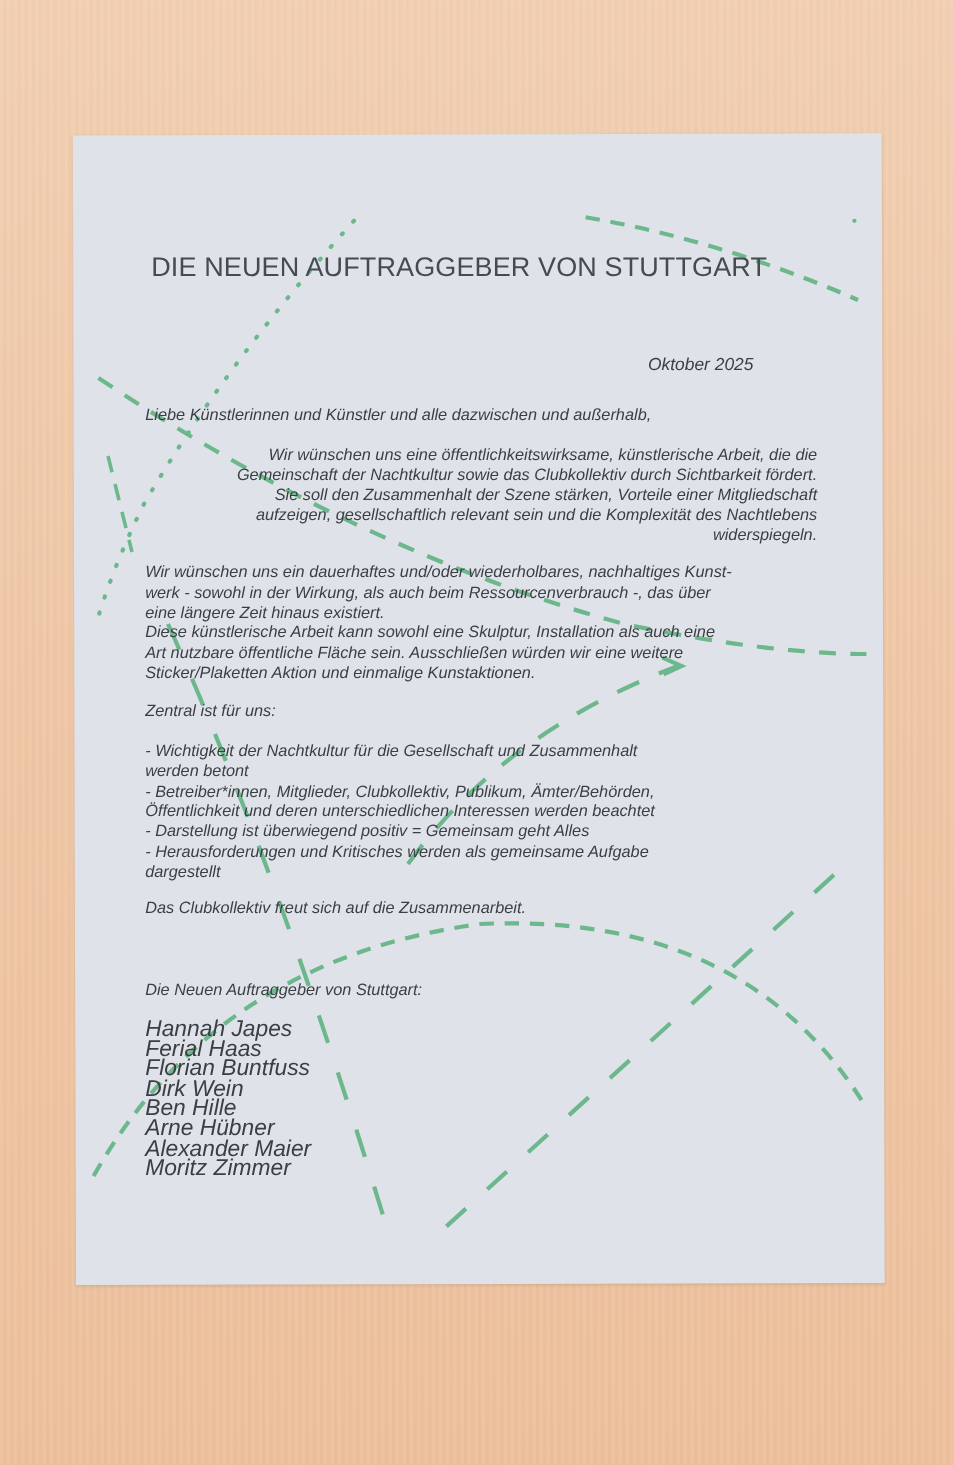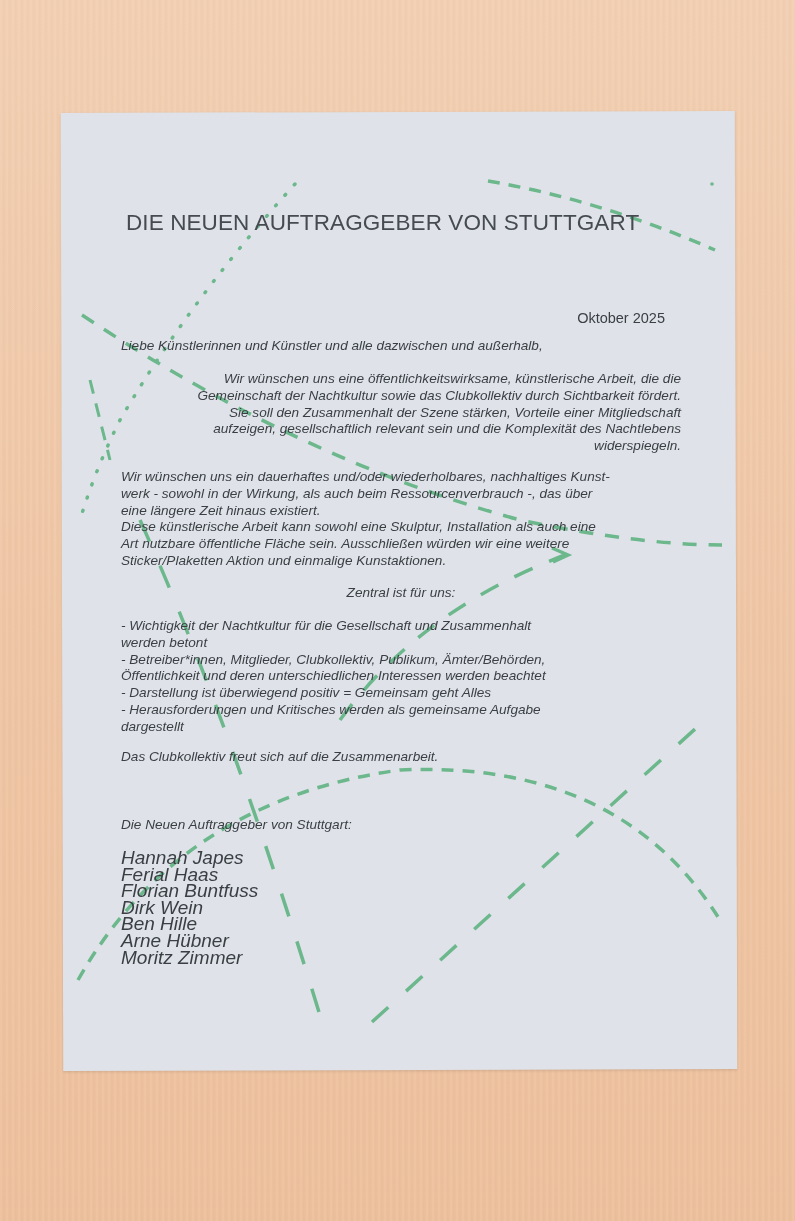--- a/index.html
+++ b/index.html
@@ -18,28 +18,28 @@
     box-shadow: 0 1px 3px rgba(0,0,0,0.12);
     transform: rotate(-0.15deg);
   }
   .decor { position:absolute; left:0; top:0; width:795px; height:1221px; pointer-events:none; }
   .doc { position:absolute; left:0; top:0; width:795px; height:1221px; color:#3a3f44; }
   .title {
     position:absolute; left:126px; top:210px; width:560px;
     font-size:22.5px; font-weight:normal; letter-spacing:0.1px; color:#454b51;
     white-space:nowrap;
   }
-  .date { position:absolute; left:540px; top:310px; width:125px; text-align:right; font-size:14.5px; }
+  .date { position:absolute; left:540px; top:296px; width:125px; text-align:left; font-size:14.5px;font-style:italic; }
   .body-text {
     position:absolute; left:121px; width:560px; font-size:13.6px; line-height:16.8px;font-style:italic;
   }
   .greet { top:338px; }
   .p1 { top:371px;text-align:right; }
   .p2 { top:469px; }
-  .zentral { top:585px;text-align:center; }
+  .zentral { top:585px; }
   .list { top:618px; }
   .closing { top:749px; }
   .sig-heading { top:817px; }
   .names { top:850px; font-size:19px; line-height:16.6px; }
   .line { display:block; white-space:nowrap; }
 </style>
 </head>
 <body>
 
 <div class="wood-grain"></div>
@@ -108,15 +108,16 @@
 
   <div class="body-text sig-heading">Die Neuen Auftraggeber von Stuttgart:</div>
 
   <div class="body-text names">
     <span class="line">Hannah Japes</span>
     <span class="line">Ferial Haas</span>
     <span class="line">Florian Buntfuss</span>
     <span class="line">Dirk Wein</span>
     <span class="line">Ben Hille</span>
     <span class="line">Arne Hübner</span>
+    <span class="line">Alexander Maier</span>
     <span class="line">Moritz Zimmer</span>
   </div>
 </div>
 
 </body></html>

